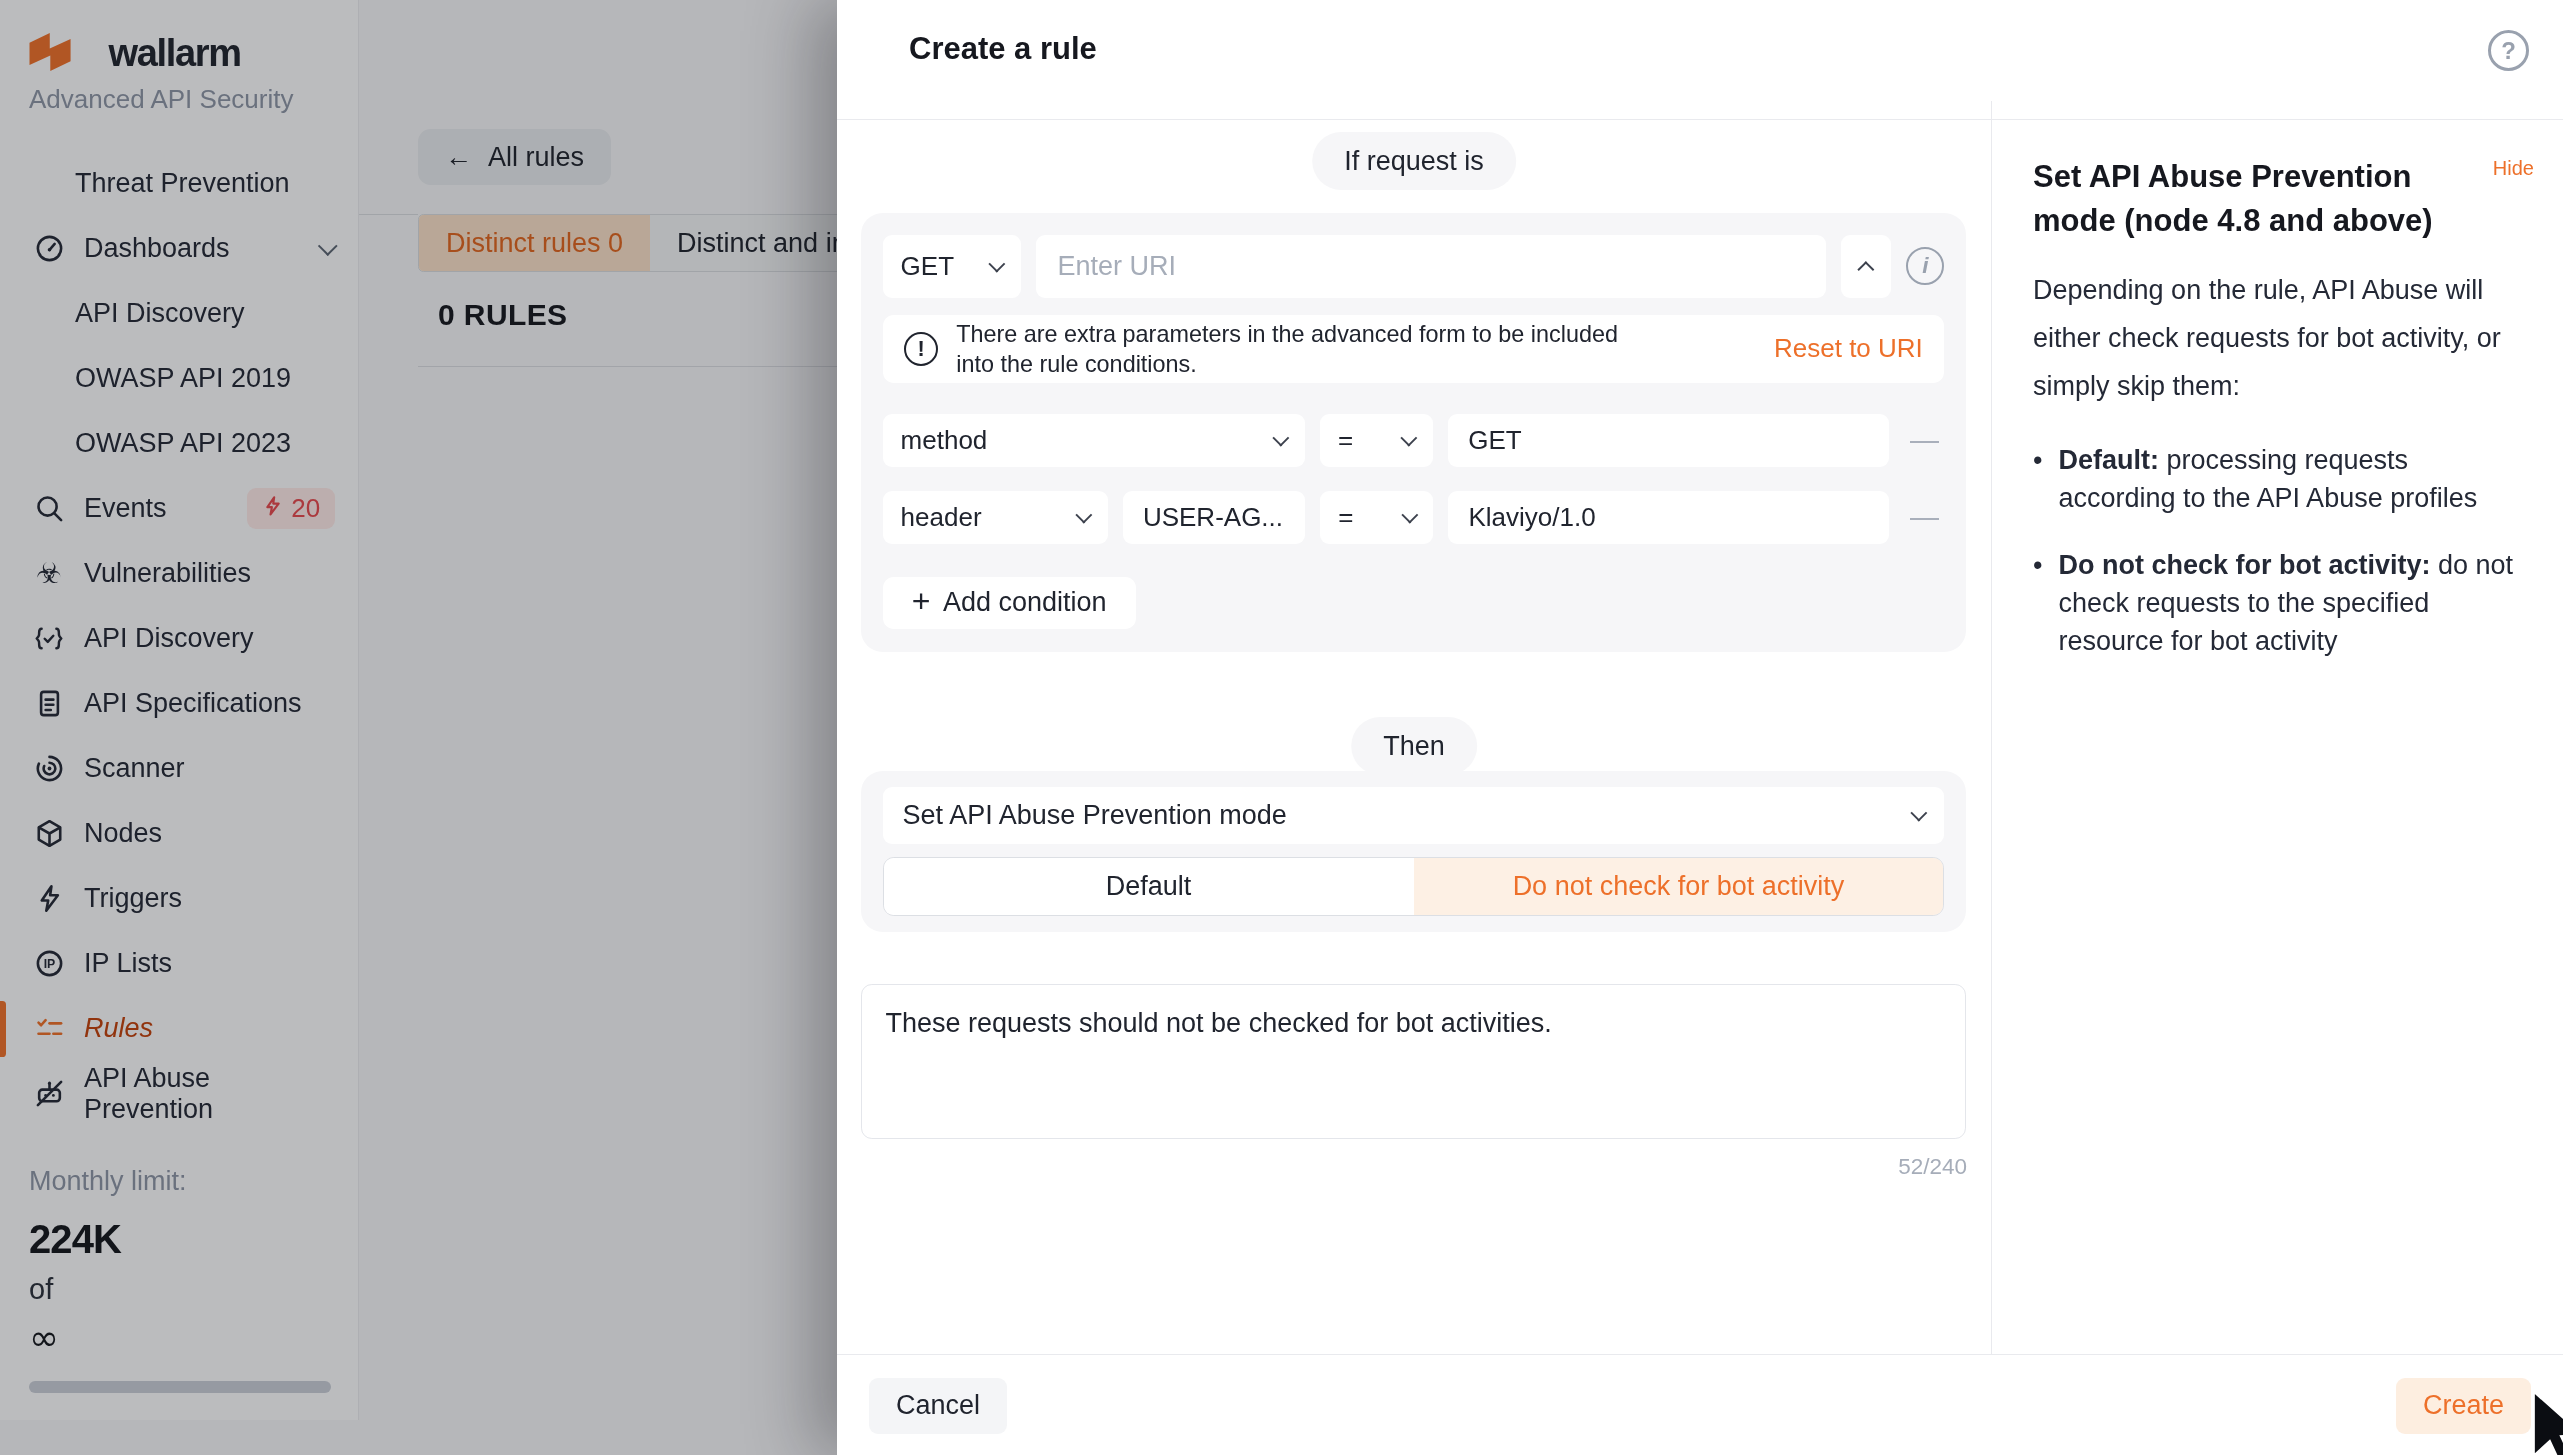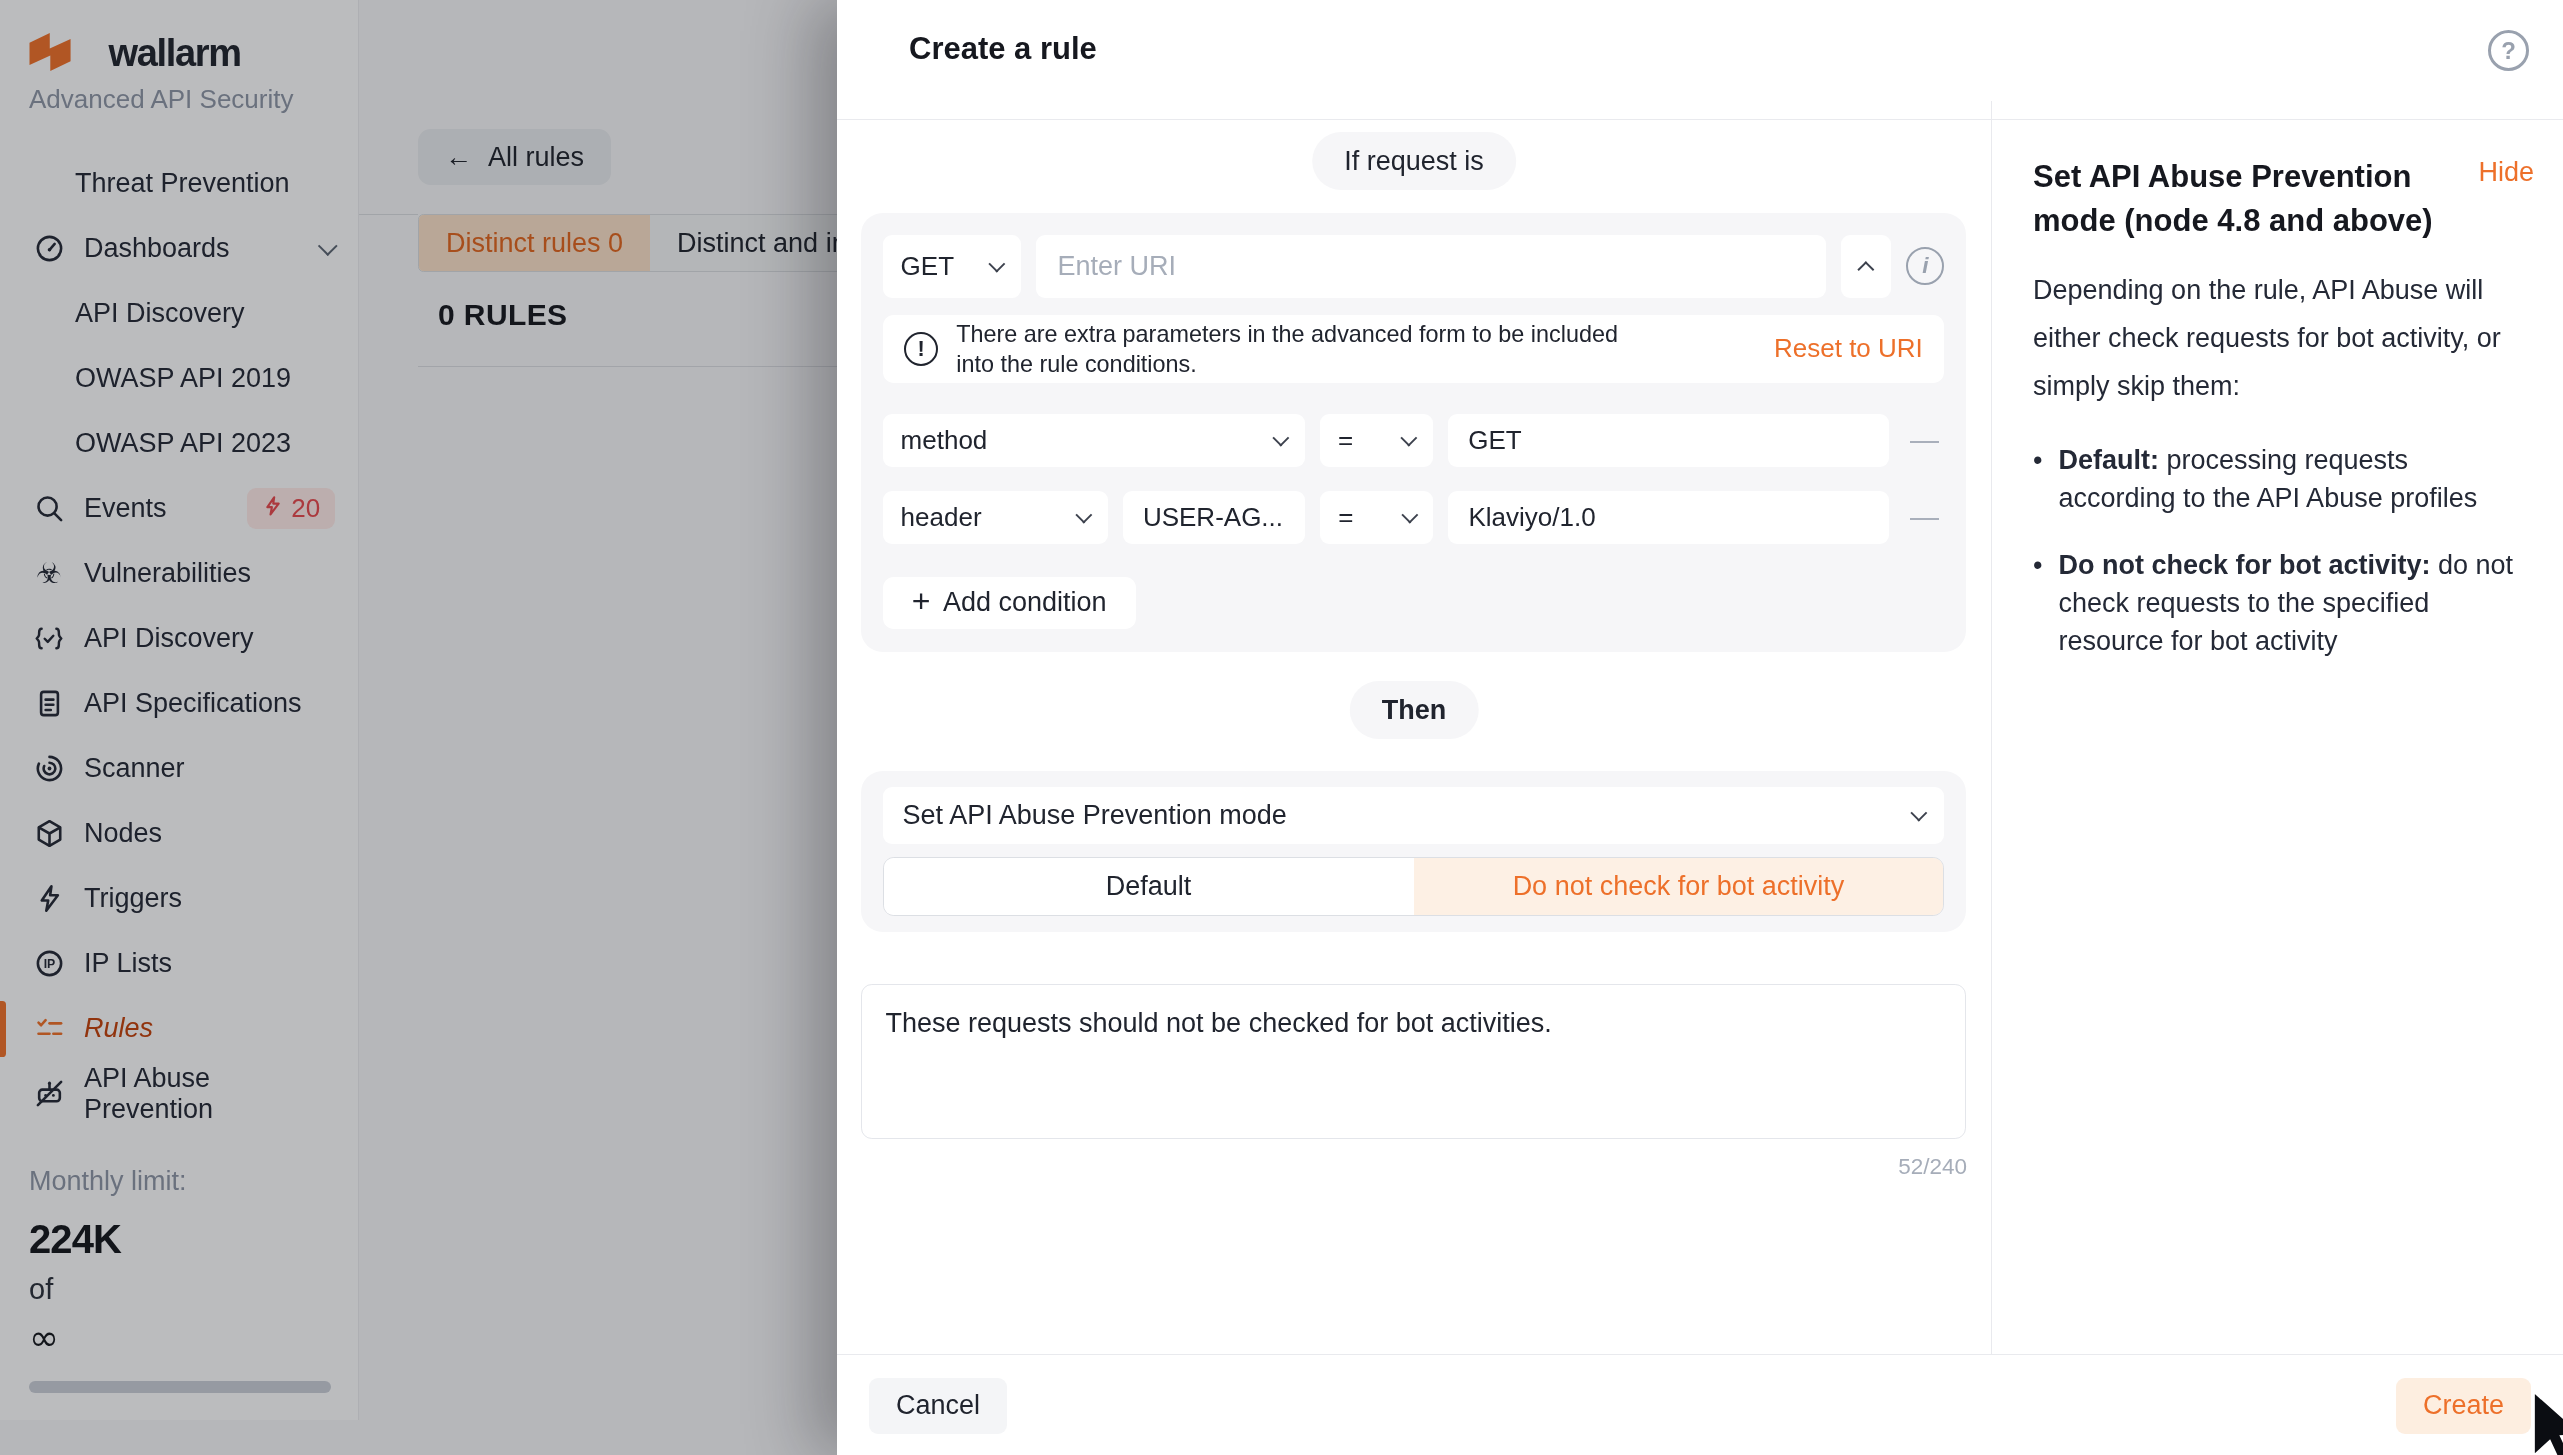--- a/index.html
+++ b/index.html
@@ -60,21 +60,21 @@
   .m-header { position:absolute; top:0; left:0; right:0; height:120px; border-bottom:0.9px solid #e9eaee; }
   .m-title { position:absolute; left:72px; top:31px; font-size:31px; font-weight:700; color:#16181f; }
   .help { position:absolute; top:30px; right:34px; width:41px; height:41px; border:3.1px solid #99a1ae;
     border-radius:50%; display:flex; align-items:center; justify-content:center;
     font-size:24px; font-weight:700; color:#99a1ae; }
 
   .m-form { position:absolute; left:0; top:101px; width:1154px; bottom:101px; }
   .pill { position:absolute; left:50%; transform:translateX(-50%); height:58px;
     background:#f6f6f8; border-radius:29px; display:flex; align-items:center;
     padding:0 32px; font-size:27px; color:#20242e; white-space:nowrap; }
-  .if-pill { top:31px; } .then-pill { top:580px;font-weight:bold; }
+  .if-pill { top:31px; } .then-pill { top:616px; }
 
   .box { position:absolute; left:24px; width:1105px; background:#f6f6f8; border-radius:21.6px; padding:21.6px; }
   .box1 { top:112px; height:439px; }
   .box2 { top:670px; height:161px; padding:16px 21.6px; }
 
   .row1 { display:flex; gap:15.3px; height:63px; align-items:center; }
   .wsel { background:#fff; border-radius:9px; display:flex; align-items:center;
     justify-content:space-between; padding:0 18px; font-size:26px; color:#20242e; height:100%; }
   .chev { width:11.7px; height:11.7px; border-right:2.7px solid #3c414d; border-bottom:2.7px solid #3c414d;
     transform:rotate(45deg); margin-top:-5.4px; flex:none; margin-left:16px; }
@@ -116,21 +116,21 @@
   .seg-r { background:#fdf0e4; color:#ED702A; }
 
   .desc { position:absolute; left:24px; top:883px; width:1105px; height:155px; background:#fff;
     border:0.9px solid #e4e6eb; border-radius:10.8px; padding:20px 23.4px; font-size:27px; line-height:36px;
     color:#20242e; resize:none; outline:none; font-family:"Liberation Sans",sans-serif; }
   .counter { position:absolute; right:24px; top:1053px; font-size:22.5px; color:#a6adb9; }
 
   .side-panel { position:absolute; left:1154px; top:101px; right:0; bottom:101px;
     border-left:0.9px solid #e9eaee; padding:54px 27px 0 41px; }
   .sp-title { font-size:31px; line-height:44px; font-weight:700; color:#16181f; width:431px; }
-  .sp-hide { position:absolute; top:56px; right:29px; font-size:27px; color:#ED702A; }
+  .sp-hide { position:absolute; top:56px; right:29px; font-size:20px; color:#ED702A; }
   .sp-intro { margin-top:23.4px; font-size:27px; line-height:48px; color:#242936; width:476px; }
   .sp-list { margin-top:31px; list-style:none; }
   .sp-list li { display:flex; gap:16px; font-size:27px; line-height:38px; color:#242936;
     margin-bottom:29px; width:485px; }
   .sp-list .dot { flex:none; }
 
   .m-footer { position:absolute; bottom:0; left:0; right:0; height:101px; background:#fff;
     border-top:0.9px solid #e9eaee; }
   .btn { position:absolute; top:22.5px; height:56px; padding:0 27px; border-radius:9px;
     font-size:27px; display:flex; align-items:center; border:none; font-family:"Liberation Sans",sans-serif; }

